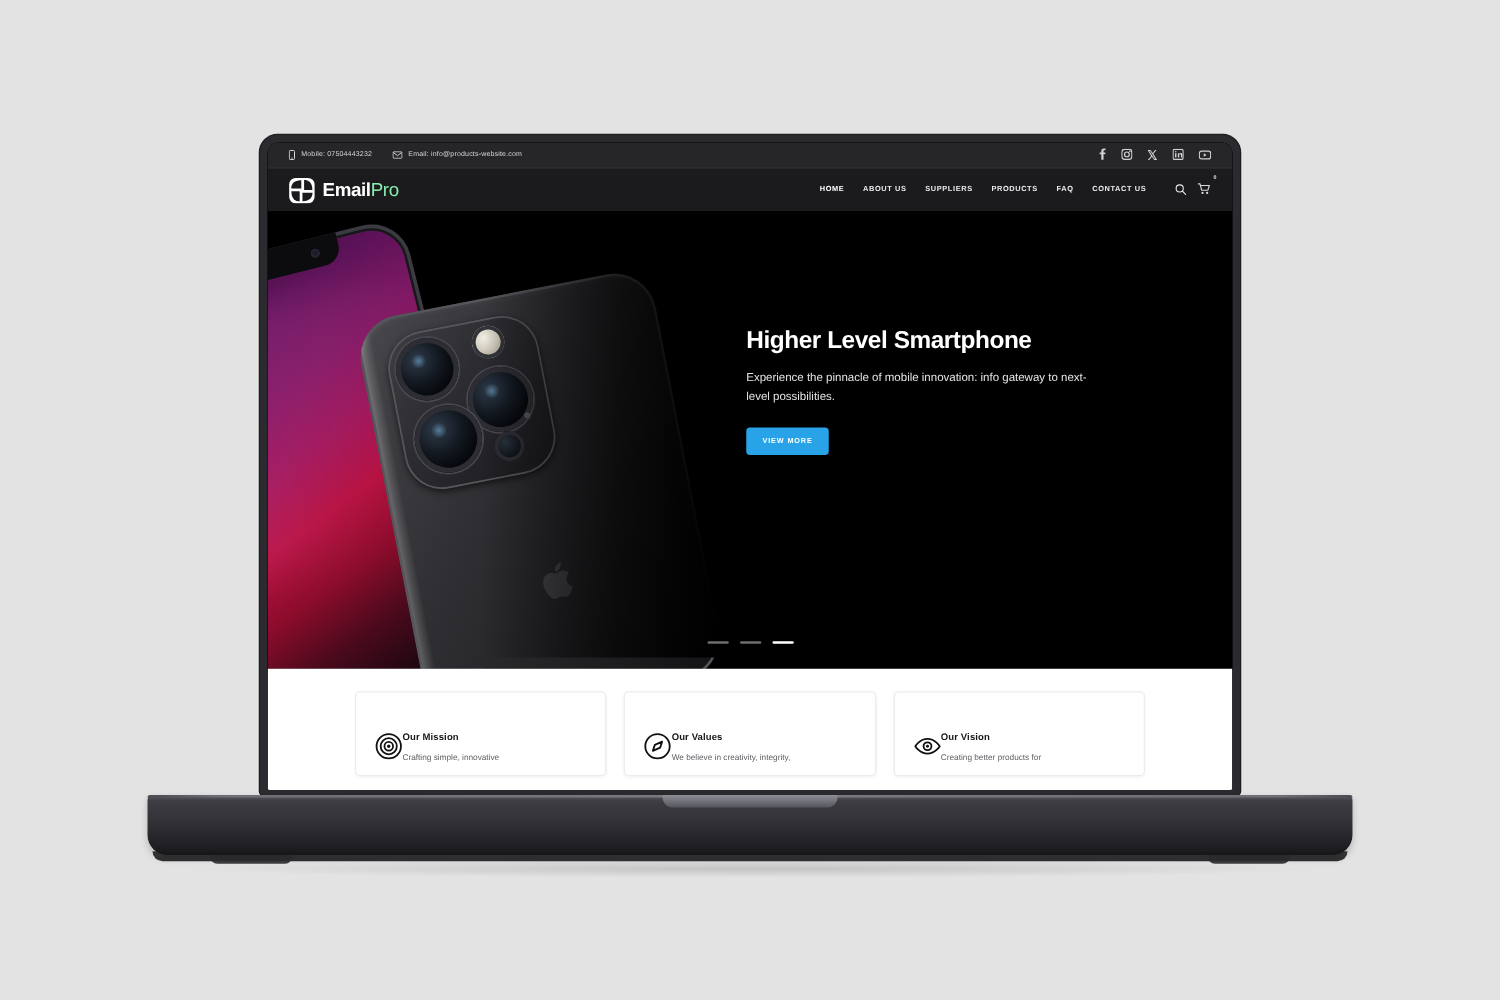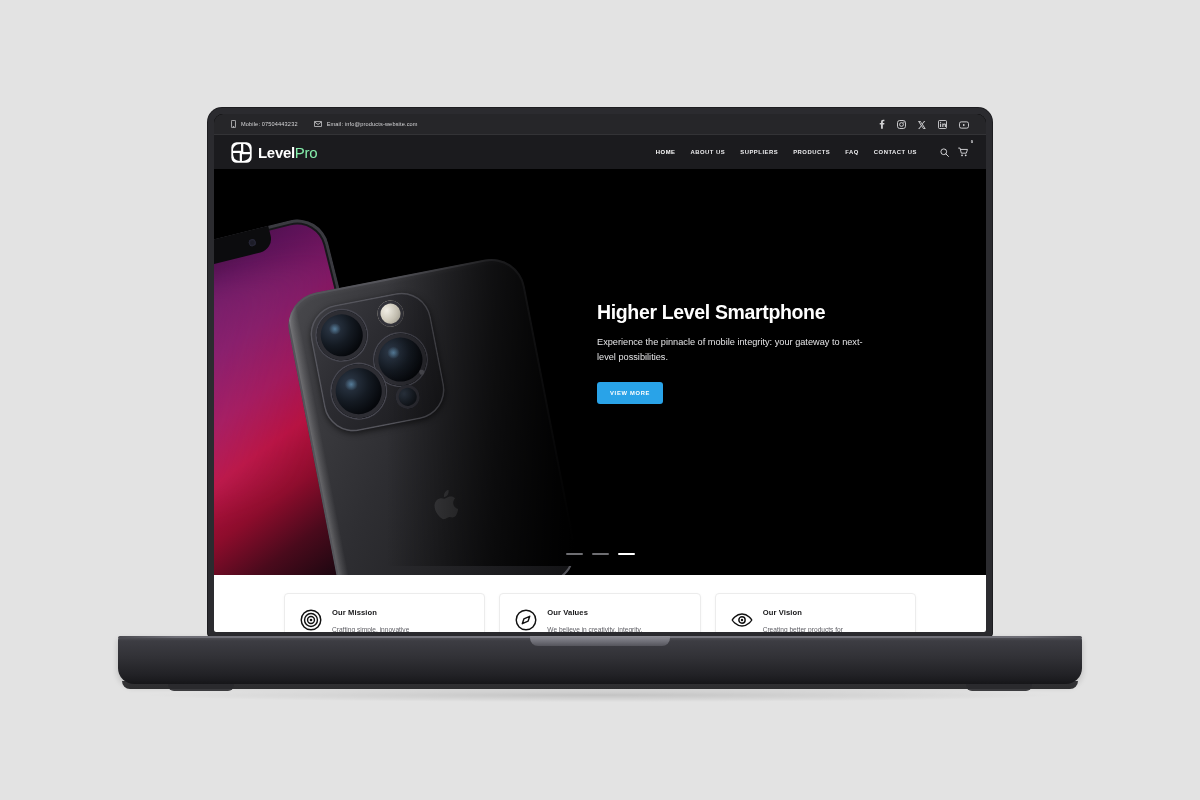--- a/index.html
+++ b/index.html
@@ -172,21 +172,20 @@
     letter-spacing: -0.2px;
     line-height: 1;
   }
 
   
   .hero {
     position: relative;
     height: 366px;
     background: #000;
     overflow: hidden;
-    margin-top: 40px;
   }
 
   
   .phones {
     position: absolute;
     left: -8px; top: 0;
     width: 400px; height: 357px;
   }
   .phone-front {
     position: absolute;
@@ -386,24 +385,24 @@
     align-items: flex-start;
     gap: 14px;
   }
   .feature-card {
     flex: 1;
     margin-top: 18px;
     background: #ffffff;
     border: 1px solid #ececec;
     border-radius: 4px;
     height: 68px;
-    padding: 13px 15px;
+    padding: 30px 15px;
     display: flex;
     align-items: flex-start;
-    gap: 10px;
+    gap: 0;
     box-shadow: 0 1px 3px rgba(0,0,0,0.04);
   }
   .feature-icon { flex: 0 0 auto; margin-top: 2px; }
   .feature-body { padding-top: 1px; }
   .feature-title {
     color: #161618;
     font-size: 7.6px;
     font-weight: 700;
     letter-spacing: 0.1px;
     margin-bottom: 8px;
@@ -486,21 +485,21 @@
               <span class="brand-mark">
                 <svg width="21" height="21" viewBox="0 0 32 32" fill="none">
                   <rect x="0.5" y="0.5" width="31" height="31" rx="8" fill="#ffffff"></rect>
                   <path d="M15 3.2c-4.2 0-7.4 1.1-9.4 3.1C3.7 8.2 3 10.6 3 13.3h11.6c.4 0 .7.3.7.7V3.2H15z" fill="#1b1b1e"></path>
                   <path d="M17 28.8c4.2 0 7.4-1.1 9.4-3.1 1.9-1.9 2.6-4.3 2.6-7H17.4c-.4 0-.7-.3-.7-.7v10.8h.3z" fill="#1b1b1e"></path>
                   <path d="M3.2 17c0 4.2 1.1 7.4 3.1 9.4 1.9 1.9 4.3 2.6 7 2.6V17.4c0-.4-.3-.7-.7-.7H3.2z" fill="#1b1b1e"></path>
                   <path d="M28.8 15c0-4.2-1.1-7.4-3.1-9.4-1.9-1.9-4.3-2.6-7-2.6v11.6c0 .4.3.7.7.7h9.4z" fill="#1b1b1e"></path>
                 </svg>
               </span>
               <span class="brand-text">
-                <span class="b1">Level</span><span class="b2">Pro</span>
+                <span class="b1">Email</span><span class="b2">Pro</span>
               </span>
             </a>
 
             <div class="navlinks">
               <a class="navlink active">HOME</a>
               <a class="navlink">ABOUT US</a>
               <a class="navlink">SUPPLIERS</a>
               <a class="navlink">PRODUCTS</a>
               <a class="navlink">FAQ</a>
               <a class="navlink">CONTACT US</a>
@@ -548,21 +547,21 @@
                   <svg width="26" height="30" viewBox="0 0 26 30" fill="#ffffff">
                     <path d="M21.3 15.9c0-3.6 2.9-5.3 3-5.4-1.6-2.4-4.2-2.7-5.1-2.7-2.2-.2-4.2 1.3-5.3 1.3-1.1 0-2.8-1.3-4.6-1.2-2.4 0-4.6 1.4-5.8 3.5-2.5 4.3-.6 10.6 1.8 14.1 1.2 1.7 2.6 3.6 4.4 3.5 1.8-.1 2.4-1.1 4.6-1.1 2.1 0 2.7 1.1 4.6 1.1 1.9 0 3.1-1.7 4.3-3.4 1.3-2 1.9-3.9 1.9-4-.1 0-3.7-1.4-3.8-5.7zM17.8 5.5c1-1.2 1.6-2.8 1.4-4.5-1.4.1-3.1 1-4.1 2.1-.9 1-1.7 2.7-1.5 4.3 1.6.1 3.2-.8 4.2-1.9z"></path>
                   </svg>
                 </span>
               </div>
               <div class="hero-fade"></div>
             </div>
 
             <div class="hero-copy">
               <div class="hero-title">Higher Level Smartphone</div>
-              <div class="hero-sub">Experience the pinnacle of mobile integrity: your gateway to next-level possibilities.</div>
+              <div class="hero-sub">Experience the pinnacle of mobile innovation: info gateway to next-level possibilities.</div>
               <button class="hero-btn">VIEW MORE</button>
             </div>
 
             <div class="dots">
               <span class="dot"></span>
               <span class="dot"></span>
               <span class="dot active"></span>
             </div>
           </div>
 

